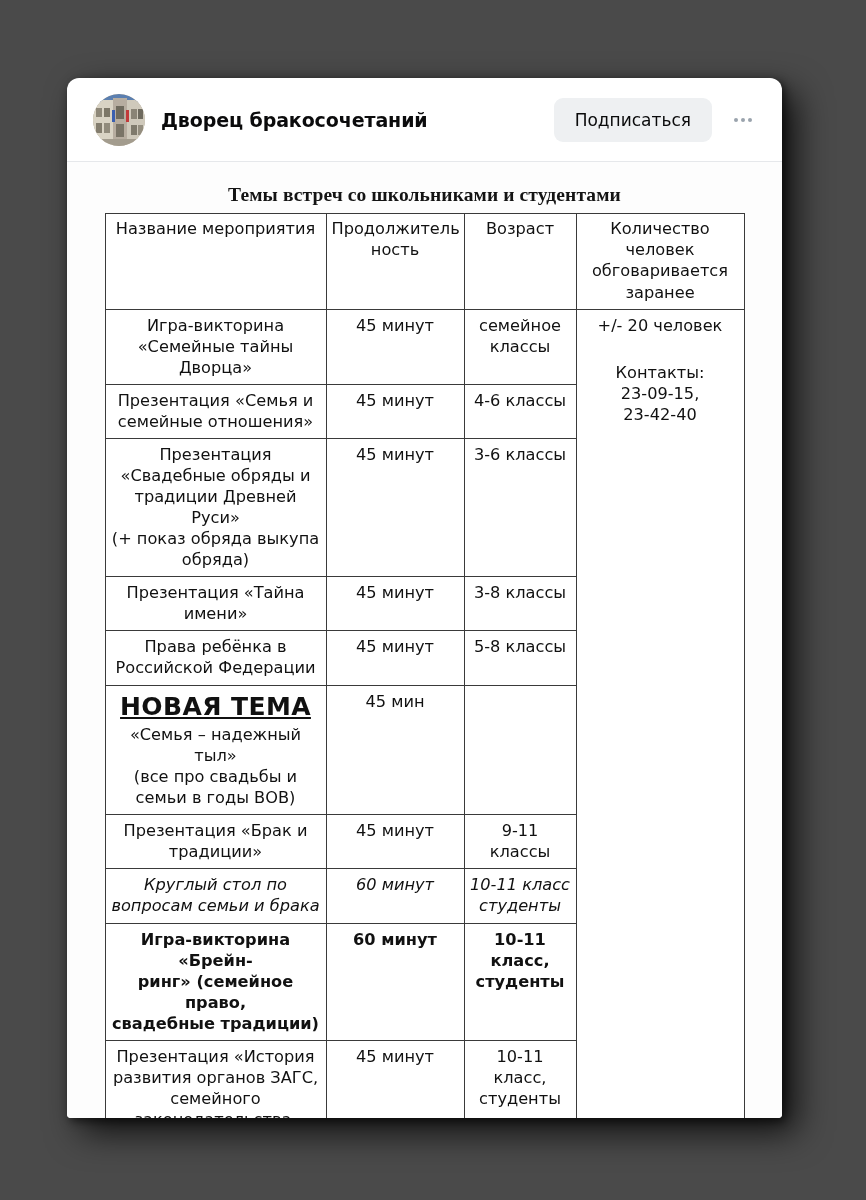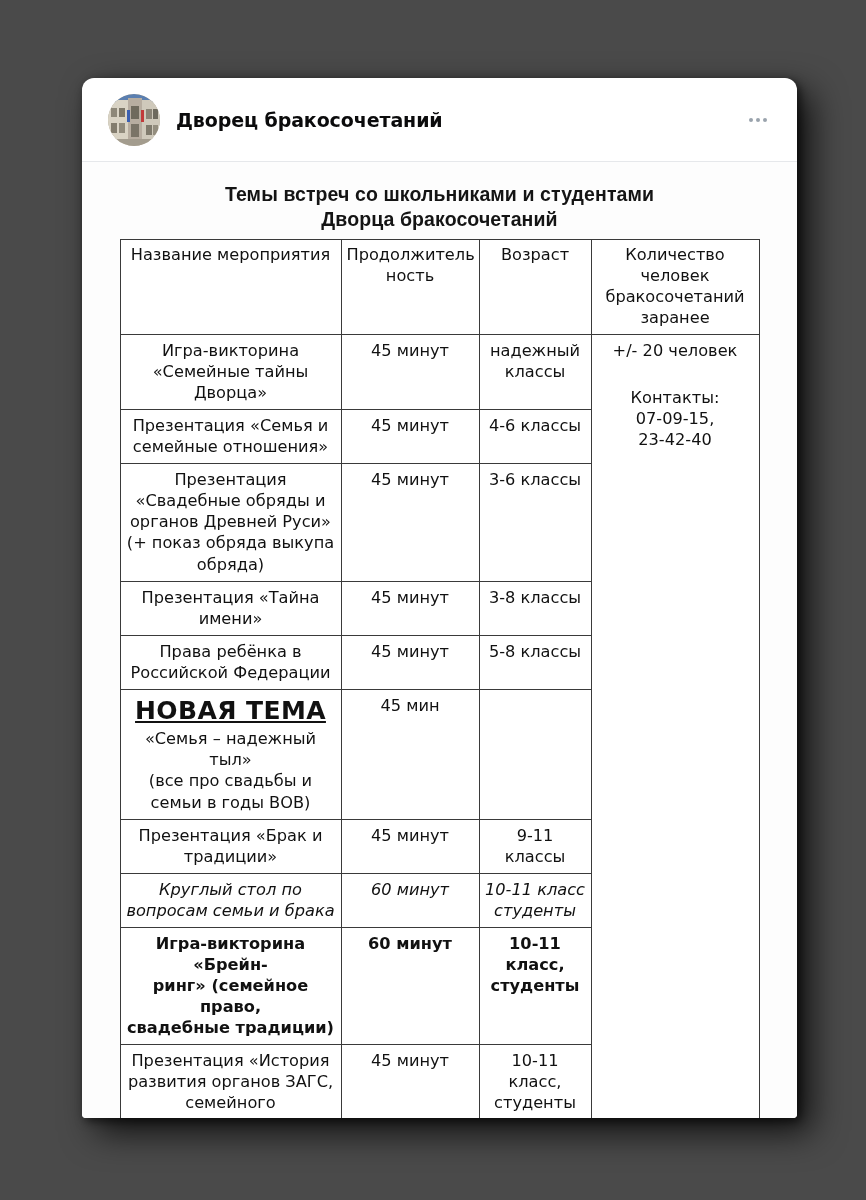--- a/index.html
+++ b/index.html
@@ -15,21 +15,21 @@
   .screen {
     position: relative;
     width: 866px;
     height: 1200px;
     background: #4a4a4a;
   }
 
   
   .post-card {
     position: absolute;
-    left: 82px;
+    left: 67px;
     top: 78px;
     width: 715px;
     height: 1040px;
     background: #ffffff;
     border-radius: 12px 12px 4px 4px;
     box-shadow: 14px 14px 34px rgba(0,0,0,0.78),
                 3px 3px 10px rgba(0,0,0,0.6);
     overflow: hidden;
   }
 
@@ -102,21 +102,21 @@
   
   .doc {
     position: relative;
     padding: 20px 26px 0 26px;
     background: #fdfdfd;
     height: 956px;
   }
 
   .doc-title {
     text-align: center;
-    font-family: Liberation Sans, sans-serif;
+    font-family: Liberation Serif, serif;
     font-weight: 700;
     font-size: 19.5px;
     color: #141414;
     line-height: 1.30;
     letter-spacing: 0.1px;
     margin: 0 0 6px 0;
   }
   .doc-title .line2 { display: block; }
 
   table.schedule {
@@ -219,33 +219,33 @@
             <rect x="19" y="16" width="3" height="12" fill="#3a5fb0"></rect>
             <rect x="0" y="45" width="52" height="7" fill="#a39c8e"></rect>
           </g>
         </svg>
       </div>
 
       <div class="account-name">Дворец бракосочетаний</div>
 
       <div class="header-spacer"></div>
 
+      <button class="subscribe-btn">Подписаться</button>
 
       <button class="more-btn">
         <i></i>
         <i></i>
         <i></i>
       </button>
     </div>
 
     <div class="doc">
 
       <div class="doc-title">
         <span>Темы встреч со школьниками и студентами</span>
-        <span class="line2">Дворца бракосочетаний</span>
       </div>
 
       <table class="schedule">
         <colgroup>
           <col class="c-name">
             <col class="c-dur">
             <col class="c-age">
             <col class="c-cnt">
         </colgroup>
 
@@ -253,61 +253,61 @@
           <tr class="r-head">
             <td>Название мероприятия</td>
             <td>
               <span>Продолжитель</span><br>
               <span>ность</span>
             </td>
             <td>Возраст</td>
             <td>
               <span>Количество</span><br>
               <span>человек</span><br>
-              <span>бракосочетаний</span><br>
+              <span>обговаривается</span><br>
               <span>заранее</span>
             </td>
           </tr>
         </thead>
 
         <tbody>
 
           <tr class="r1">
             <td class="cell-name">
               <span>Игра-викторина</span><br>
               <span>«Семейные тайны</span><br>
               <span>Дворца»</span>
             </td>
             <td class="cell-dur">45 минут</td>
             <td class="cell-age">
-              <span>надежный</span><br>
+              <span>семейное</span><br>
               <span>классы</span>
             </td>
             <td class="cell-count" rowspan="11">
               <span class="count-main">+/- 20 человек</span>
               <span class="contacts-label">Контакты:</span>
-              <span class="phone">07-09-15,</span>
+              <span class="phone">23-09-15,</span>
               <span class="phone">23-42-40</span>
             </td>
           </tr>
 
           <tr class="r2">
             <td class="cell-name">
               <span>Презентация «Семья и</span><br>
               <span>семейные отношения»</span>
             </td>
             <td class="cell-dur">45 минут</td>
             <td class="cell-age">4-6 классы</td>
           </tr>
 
           <tr class="r3">
             <td class="cell-name">
               <span>Презентация</span><br>
               <span>«Свадебные обряды и</span><br>
-              <span>органов Древней Руси»</span><br>
+              <span>традиции Древней Руси»</span><br>
               <span>(+ показ обряда выкупа</span><br>
               <span>обряда)</span>
             </td>
             <td class="cell-dur">45 минут</td>
             <td class="cell-age">3-6 классы</td>
           </tr>
 
           <tr class="r4">
             <td class="cell-name">
               <span>Презентация «Тайна</span><br>

